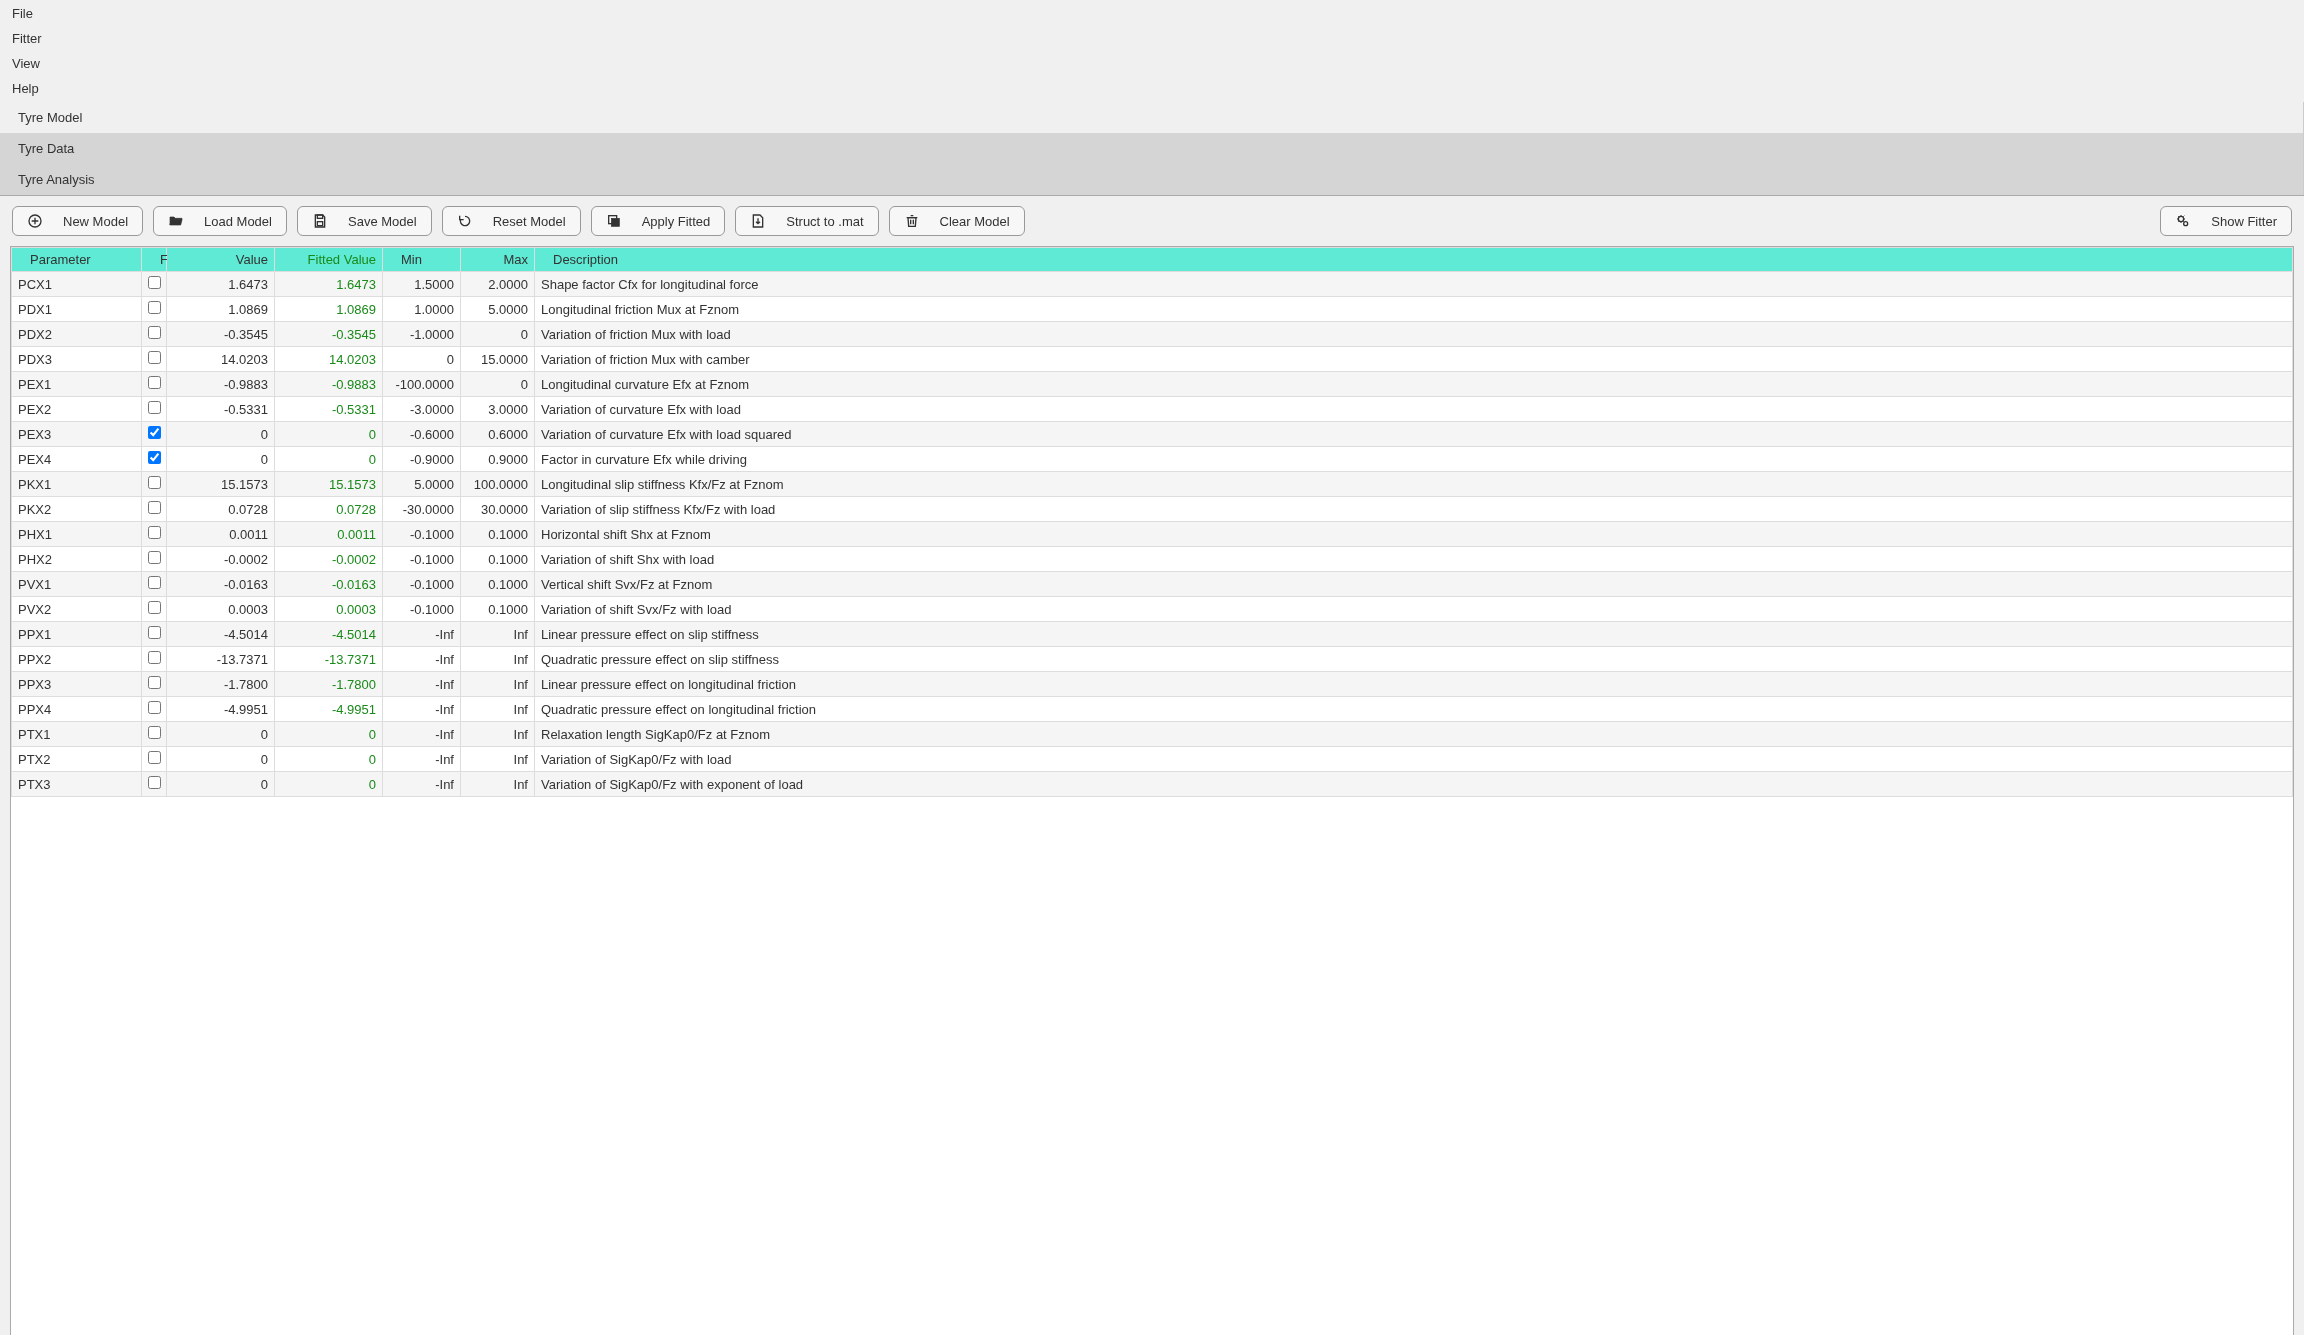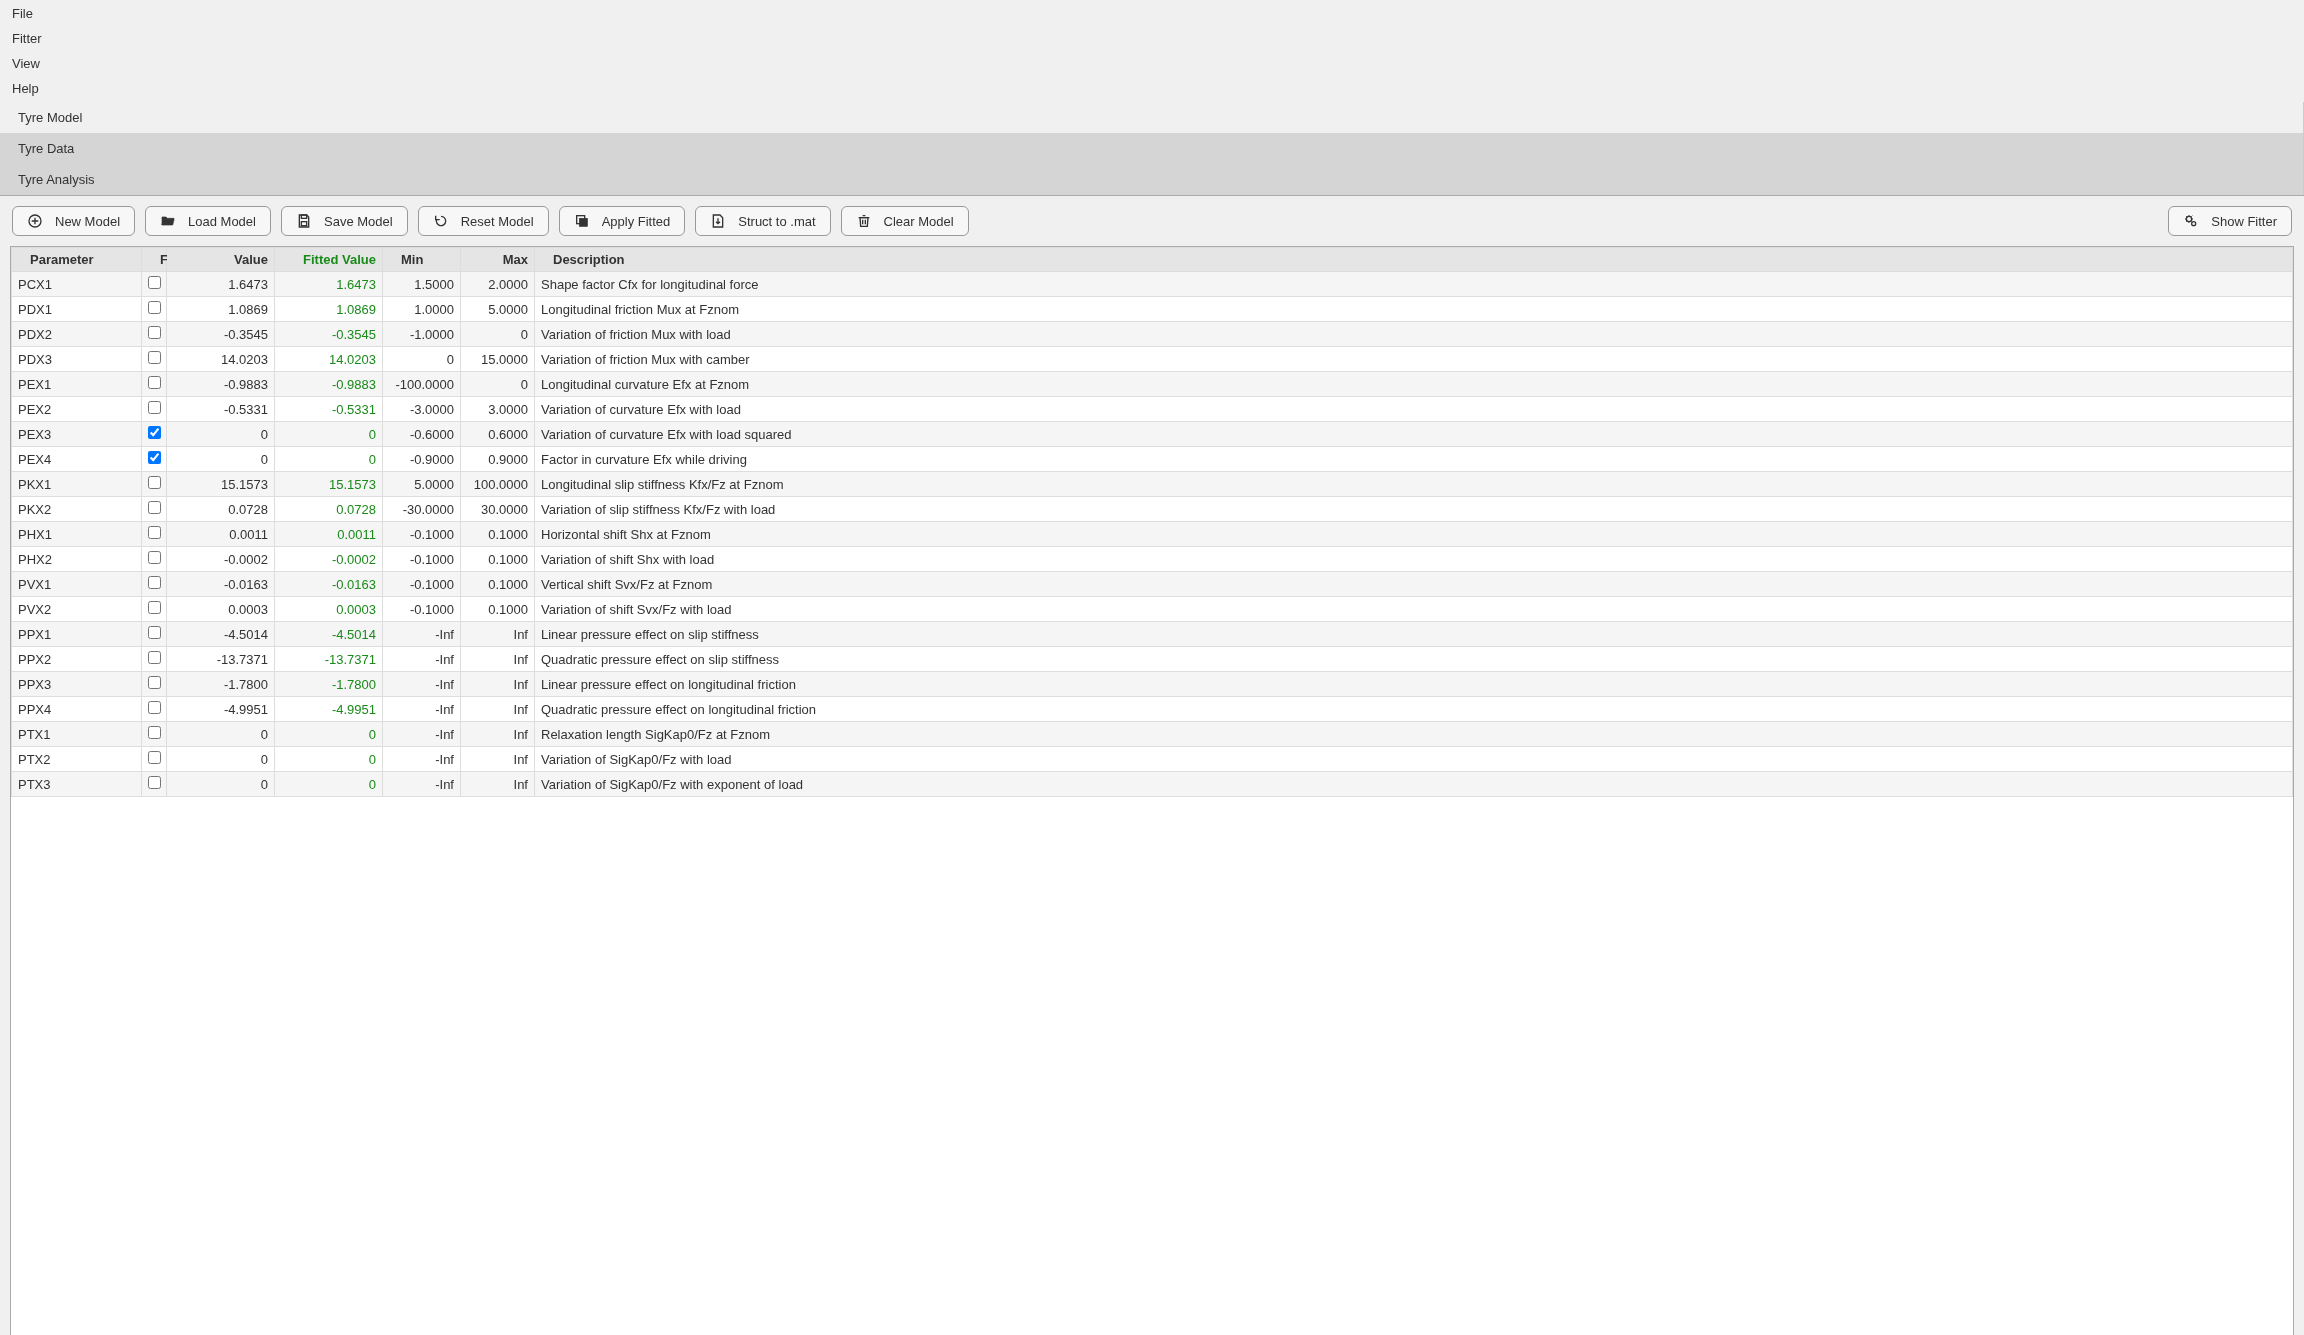--- a/index.html
+++ b/index.html
@@ -6,27 +6,27 @@
 body { font-family: Arial, Helvetica, sans-serif; font-size: 13px; background: #f0f0f0; color: #333; }
 .menubar { background: #f0f0f0; padding: 4px 8px; display: flex; gap: 6px; flex-direction: column; }
 .menubar span { cursor: default; padding: 2px 4px; }
 
 .tabs { display: flex; background: #e5e5e5; border-bottom: 1px solid #aaa; flex-direction: column; }
 .tab { padding: 8px 18px; border-right: 1px solid #ccc; cursor: pointer; background: #d5d5d5; }
 .tab.active { background: #f0f0f0; border-bottom: 1px solid #f0f0f0; margin-bottom: -1px; }
 
 .toolbar { display: flex; padding: 10px 12px; gap: 10px; align-items: center; background: #f0f0f0; }
 .toolbar .spacer { flex: 1; }
-.btn { display: inline-flex; align-items: center; gap: 12px; padding: 6px 14px; background: #f7f7f7; border: 1px solid #999; border-radius: 6px; cursor: pointer; font-size: 13px; color: #333; }
+.btn { display: inline-flex; align-items: center; gap: 20px; padding: 6px 14px; background: #f7f7f7; border: 1px solid #999; border-radius: 6px; cursor: pointer; font-size: 13px; color: #333; }
 .btn svg { width: 16px; height: 16px; fill: #333; stroke: #333; }
 
 .table-wrap { margin: 0 10px 10px 10px; border: 1px solid #aaa; background: #fff; height: calc(100vh - 130px); overflow: auto; }
 table { width: 100%; border-collapse: collapse; table-layout: fixed; }
 th, td { border: 1px solid #ddd; padding: 4px 6px; text-align: left; font-size: 13px; height: 22px; }
-th { background: #e5e5e5; font-weight: bold; position: sticky; top: 0; padding-left: 18px; }
+th { background: #5eead4; font-weight: normal; position: sticky; top: 0; padding-left: 18px; }
 tbody tr:nth-child(odd) { background: #f5f5f5; }
 tbody tr:nth-child(even) { background: #fff; }
 
 .col-param { width: 130px; }
 .col-f { width: 24px; text-align: center; }
 .col-val { width: 108px; text-align: right; }
 .col-fit { width: 108px; text-align: right; color: #1a8a1a; }
 .col-min { width: 78px; }
 .col-max { width: 74px; text-align: right; }
 .col-desc { }

